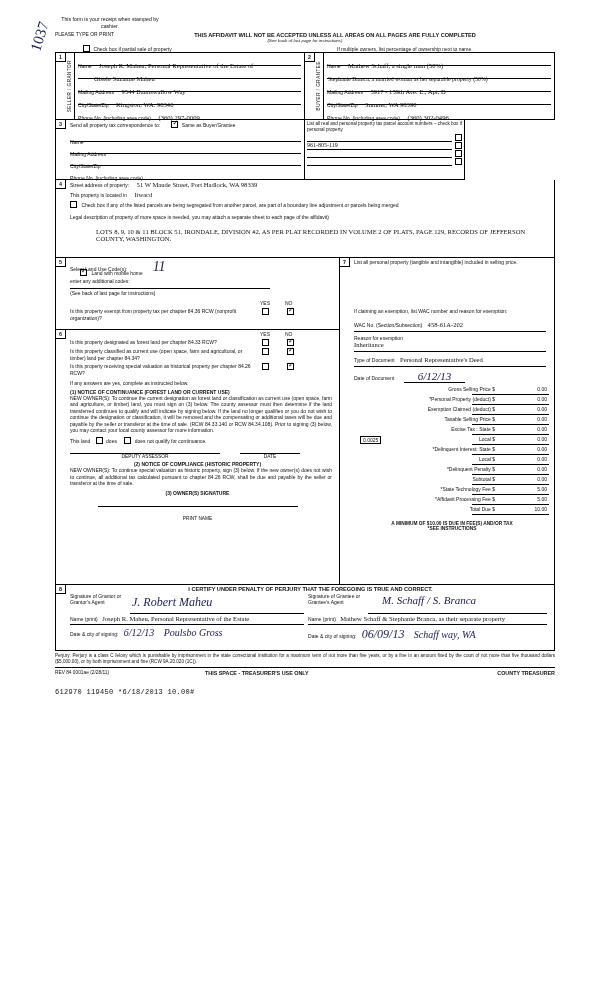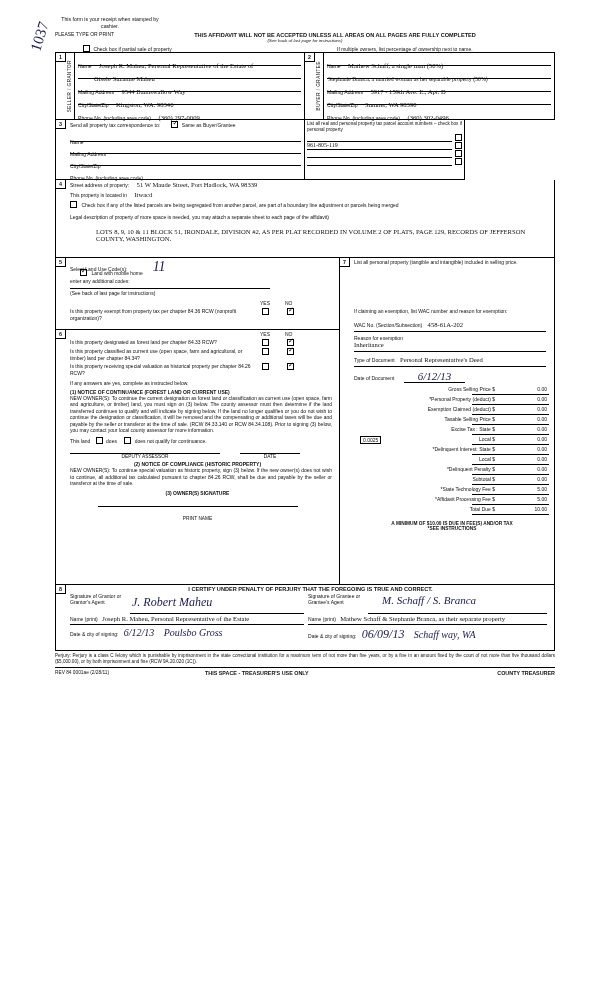--- a/index.html
+++ b/index.html
@@ -399,15 +399,16 @@
         </div>
       </div>
     </div>
 
     <div style="font-size:4.6px;line-height:6px;margin-top:2px;text-align:justify;">Perjury: Perjury is a class C felony which is punishable by imprisonment in the state correctional institution for a maximum term of not more than five years, or by a fine in an amount fixed by the court of not more than five thousand dollars ($5,000.00), or by both imprisonment and fine (RCW 9A.20.020 (1C)).</div>
     <div style="position:relative;height:10px;margin-top:2px;border-top:1px solid #000;padding-top:2px;">
       <span style="position:absolute;left:0;font-size:4.8px;">REV 84 0001ae (2/28/11)</span>
       <span style="position:absolute;left:150px;font-size:5.4px;font-weight:bold;">THIS SPACE - TREASURER'S USE ONLY</span>
       <span style="position:absolute;right:0;font-size:5.4px;font-weight:bold;">COUNTY TREASURER</span>
     </div>
+    <div style="margin-top:8px;font-family:'Liberation Mono',monospace;font-size:7px;letter-spacing:.3px;">612970 119450 *6/18/2013 10.00#</div>
 
   </div>
 </div>
 
 </body></html>

